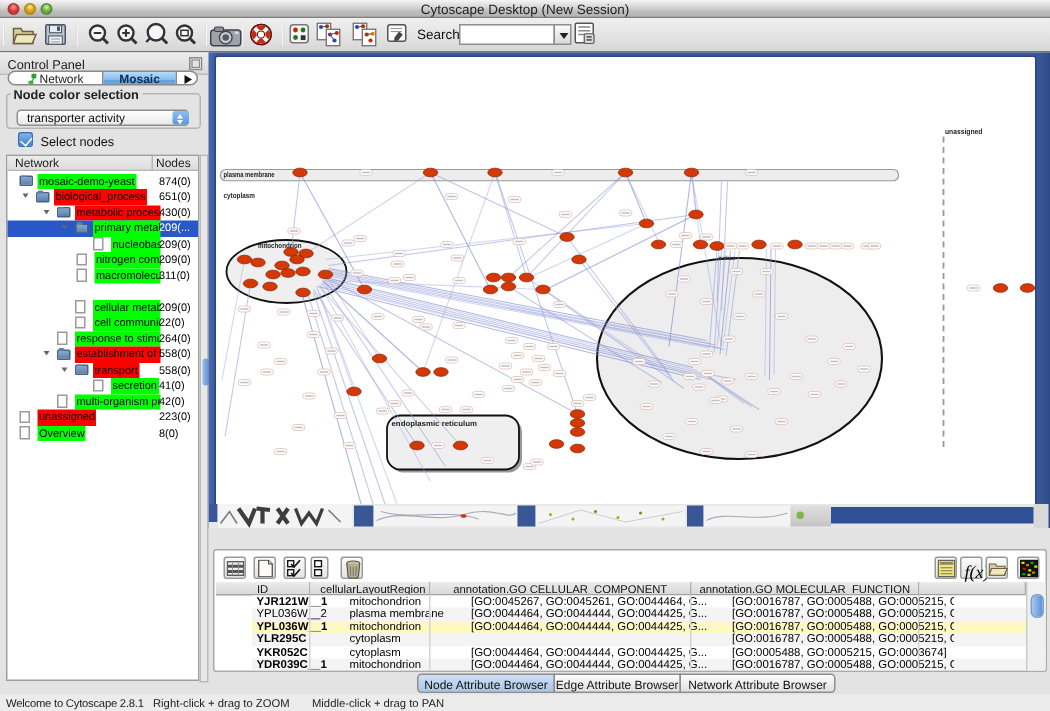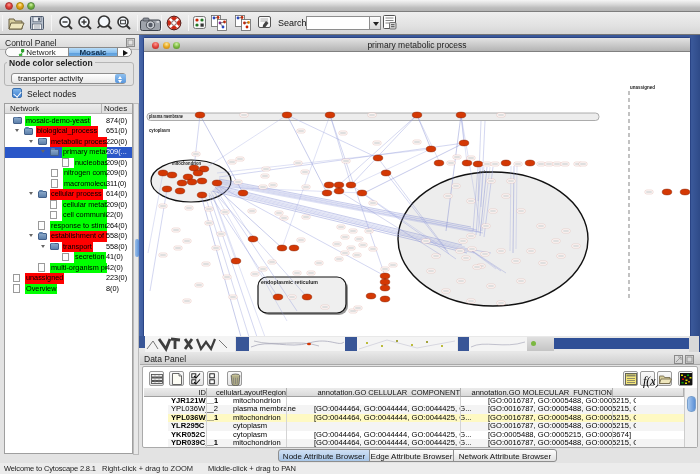--- a/index.html
+++ b/index.html
@@ -75,21 +75,21 @@
 
 #strip { position:absolute; left:0px; top:301px; width:560px; height:16px; background:#d8d8d8; }
 
 
 #dpanel { left:140px; top:352px; width:560px; height:111px; background:#e3e3e3; }
 #dphead { position:absolute; left:0; top:0; width:560px; height:13px; background:linear-gradient(#e8e8e8,#cfcfcf); border-bottom:1px solid #aaa; }
 #dphead span { position:absolute; left:4px; top:1.5px; font-size:8.5px; color:#222; }
 #dpinner { position:absolute; left:2px; top:14px; width:556px; height:82px; background:#fff; border:1px solid #aaa; border-radius:2px; overflow:hidden; }
 .dbtn { position:absolute; top:4px; width:15px; height:15px; border:1px solid #999; border-radius:2px; background:linear-gradient(#fafafa,#e4e4e4); }
 #dtable { position:absolute; left:1px; top:21px; width:540px; height:47px; font-size:8px; }
-.hrow { position:absolute; left:0; top:0; height:9px; background:linear-gradient(#ececec,#d9d9d9); border-right:1px solid #b0b0b0; border-bottom:1px solid #a0a0a0; text-align:right; font-size:7.5px; color:#111; line-height:9px; overflow:hidden; }
+.hrow { position:absolute; left:0; top:0; height:9px; background:linear-gradient(#ececec,#d9d9d9); border-right:1px solid #b0b0b0; border-bottom:1px solid #a0a0a0; text-align:center; font-size:7.5px; color:#111; line-height:9px; overflow:hidden; }
 .drow { position:absolute; height:8.4px; line-height:8.4px; font-size:7.6px; white-space:nowrap; overflow:hidden; color:#000;margin-left:24px; }
 .dcell { position:absolute; top:0; overflow:hidden; white-space:nowrap; }
 #dscroll { position:absolute; left:541px; top:21px; width:14px; height:60px; background:#f0f0f0; border-left:1px solid #ccc; }
 #dthumb { position:absolute; left:2px; top:8px; width:9px; height:16px; background:linear-gradient(90deg,#a7c8ef,#5b90d6); border-radius:4px; border:0.5px solid #7aa0cc; }
 
 
 #btabs { position:absolute; left:278px; top:449px; height:13px; font-size:8px; color:#111; }
 .btab { position:absolute; top:0; height:13px; line-height:13px; text-align:center; border:1px solid #8e8e8e; background:linear-gradient(#fdfdfd,#e0e0e0); }
 #btab1 { left:0; width:92px; background:linear-gradient(#cfe0f4,#a8c6e8); border-radius:3px 0 0 3px; }
 #btab2 { left:91px; width:85px; }
@@ -100,20 +100,21 @@
 #status span { position:absolute; top:1px; }
 </style>
 </head>
 <body>
 <div id="app">
 
   <div class="abs" id="titlebar">
     <div class="light r"></div>
       <div class="light y"></div>
       <div class="light g"></div>
+    <div class="title">Cytoscape Desktop (New Session)</div>
   </div>
 
   <div class="abs" id="toolbar">
     <div class="tsep" style="left:2px"></div>
     <div class="tsep" style="left:51px"></div>
     <div class="tsep" style="left:137px"></div>
     <div class="tsep" style="left:161px"></div>
     <div class="tsep" style="left:188px"></div>
     <svg width="700" height="23" viewBox="0 0 700 23">
 
@@ -266,21 +267,21 @@
       <div class="trow" style="top:22.0px">
           <div class="tri" style="left:10px"></div>
           <div class="fold" style="left:19px"></div>
           <div class="nm r" style="left:31px;max-width:71px">biological_process</div>
           <div class="ct">651(0)</div>
         </div>
       <div class="trow" style="top:32.5px">
           <div class="tri" style="left:24px"></div>
           <div class="fold" style="left:33px"></div>
           <div class="nm r" style="left:45px;max-width:57px">metabolic process</div>
-          <div class="ct">220(0)</div>
+          <div class="ct">430(0)</div>
         </div>
       <div class="trow sel" style="top:43.0px">
           <div class="tri" style="left:36px"></div>
           <div class="fold" style="left:45px"></div>
           <div class="nm g" style="left:57px;max-width:45px">primary metabo</div>
           <div class="ct">209(...</div>
         </div>
       <div class="trow" style="top:53.5px">
           <div class="file" style="left:57px"></div>
           <div class="nm g" style="left:69px;max-width:33px">nucleobase-</div>
@@ -289,26 +290,20 @@
       <div class="trow" style="top:64.0px">
           <div class="file" style="left:46px"></div>
           <div class="nm g" style="left:58px;max-width:44px">nitrogen compo</div>
           <div class="ct">209(0)</div>
         </div>
       <div class="trow" style="top:74.5px">
           <div class="file" style="left:46px"></div>
           <div class="nm g" style="left:58px;max-width:44px">macromolecule</div>
           <div class="ct">311(0)</div>
         </div>
-      <div class="trow" style="top:85.0px">
-          <div class="tri" style="left:24px"></div>
-          <div class="fold" style="left:33px"></div>
-          <div class="nm r" style="left:45px;max-width:57px">cellular process</div>
-          <div class="ct">614(0)</div>
-        </div>
       <div class="trow" style="top:95.5px">
           <div class="file" style="left:45px"></div>
           <div class="nm g" style="left:57px;max-width:45px">cellular metabo</div>
           <div class="ct">209(0)</div>
         </div>
       <div class="trow" style="top:106.0px">
           <div class="file" style="left:45px"></div>
           <div class="nm g" style="left:57px;max-width:45px">cell communicat</div>
           <div class="ct">22(0)</div>
         </div>
@@ -350,26 +345,20 @@
           <div class="ct">8(0)</div>
         </div>
     </div>
   </div>
   <div class="abs" id="treescroll">
       <div id="treethumb"></div>
     </div>
 
   <div class="abs" id="mdi">
     <div id="netwin">
-      <div id="netbar">
-        <div class="slight" style="left:8px;background:radial-gradient(circle at 50% 30%, #ff9a94 0%, #e1443c 50%, #b2211c 100%)"></div>
-        <div class="slight" style="left:18.5px;background:radial-gradient(circle at 50% 30%, #ffe9a0 0%, #e6a71f 50%, #c07c12 100%)"></div>
-        <div class="slight" style="left:29px;background:radial-gradient(circle at 50% 30%, #d2f5a8 0%, #7cb842 50%, #4c8a1e 100%)"></div>
-        <div class="title">primary metabolic process</div>
-      </div>
       <svg id="graph" style="position:absolute;left:0;top:15px" width="546" height="285" viewBox="0 0 546 285">
 
 <rect x="3" y="60" width="452" height="7.5" rx="3.5" fill="#ededed" stroke="#999" stroke-width="0.8"></rect>
 <ellipse cx="47" cy="128" rx="40" ry="21" fill="#efefef" stroke="#111" stroke-width="1.2"></ellipse>
 <ellipse cx="349" cy="186" rx="95" ry="67" fill="#ededed" stroke="#111" stroke-width="1.4"></ellipse>
 <g>
  <rect x="116" y="226" width="88" height="36" rx="9" fill="#999"></rect>
  <rect x="114" y="224" width="88" height="36" rx="9" fill="#efefef" stroke="#111" stroke-width="1.2"></rect>
 </g>
 <line x1="485" y1="38" x2="485" y2="248" stroke="#999" stroke-width="1.2" stroke-dasharray="4 3"></line>
@@ -762,29 +751,20 @@
         <path d="M2 10 C15 3, 35 12, 56 5" stroke="#aab" stroke-width="0.7" fill="none"></path>
       </svg>
       <div style="position:absolute;left:388px;top:1px;width:27px;height:14px;background:linear-gradient(#e0e0e0,#c4c4c4)">
         <div style="position:absolute;left:4px;top:4px;width:5px;height:5px;border-radius:50%;background:#7cb842"></div>
       </div>
       <div style="position:absolute;left:415px;top:2px;width:135px;height:11px;background:#2f4f96"></div>
 </div>
   </div>
 
   <div class="abs" id="dpanel">
-    <div id="dphead">
-        <span>Data Panel</span>
-      <svg style="position:absolute;right:6px;top:2.5px" width="20" height="9" viewBox="0 0 20 9">
-          <rect x="0.5" y="0.5" width="8" height="8" fill="none" stroke="#8a8a8a"></rect>
-          <path d="M2 7 L7 2 M7 2 L7 5 M7 2 L4 2" stroke="#8a8a8a" stroke-width="0.8" fill="none"></path>
-          <rect x="11.5" y="0.5" width="8" height="8" fill="none" stroke="#8a8a8a"></rect>
-          <rect x="13" y="2" width="5" height="5" fill="none" stroke="#8a8a8a" stroke-width="0.8"></rect>
-        </svg>
-    </div>
     <div id="dpinner">
       <div class="dbtn" style="left:6px"></div>
       <svg style="position:absolute;left:8px;top:6px" width="12" height="12" viewBox="0 0 12 12">
         <rect x="0.5" y="1.5" width="11" height="9" fill="#eee" stroke="#444" stroke-width="0.8"></rect>
         <rect x="1" y="3.5" width="10" height="2" fill="#555"></rect>
         <rect x="1" y="7" width="10" height="2" fill="#555"></rect>
         <line x1="4" y1="2" x2="4" y2="10" stroke="#888" stroke-width="0.6"></line>
         <line x1="8" y1="2" x2="8" y2="10" stroke="#888" stroke-width="0.6"></line>
       </svg>
       <div class="dbtn" style="left:26px"></div>
@@ -843,20 +823,21 @@
 
       <div id="dtable">
           <div class="hrow" style="left:0px;width:63px">ID</div>
         <div class="hrow" style="left:63px;width:80px">_cellularLayoutRegion</div>
         <div class="hrow" style="left:317px;width:152px">annotation.GO MOLECULAR_FUNCTION</div>
         <div class="hrow" style="left:143px;width:174px">annotation.GO CELLULAR_COMPONENT</div>
         <div class="hrow" style="left:469px;width:71px"></div>
         <div class="drow" style="left:0;top:9.0px;width:540px;background:#ffffff">
             <div class="dcell" style="left:3px;width:59px;font-weight:bold">YJR121W__1</div>
             <div class="dcell" style="left:65px;width:77px">mitochondrion</div>
+            <div class="dcell" style="left:146px;width:170px">[GO:0045267, GO:0045261, GO:0044464, G...</div>
             <div class="dcell" style="left:320px;width:148px">[GO:0016787, GO:0005488, GO:0005215, G...</div>
           </div>
         <div class="drow" style="left:0;top:17.4px;width:540px;background:#f4f4f4">
             <div class="dcell" style="left:3px;width:59px;font-weight:normal">YPL036W__2</div>
             <div class="dcell" style="left:65px;width:77px">plasma membrane</div>
             <div class="dcell" style="left:146px;width:170px">[GO:0044464, GO:0044444, GO:0044425, G...</div>
             <div class="dcell" style="left:320px;width:148px">[GO:0016787, GO:0005488, GO:0005215, G...</div>
           </div>
         <div class="drow" style="left:0;top:25.8px;width:540px;background:#fef9c3">
             <div class="dcell" style="left:3px;width:59px;font-weight:bold">YPL036W__1</div>

